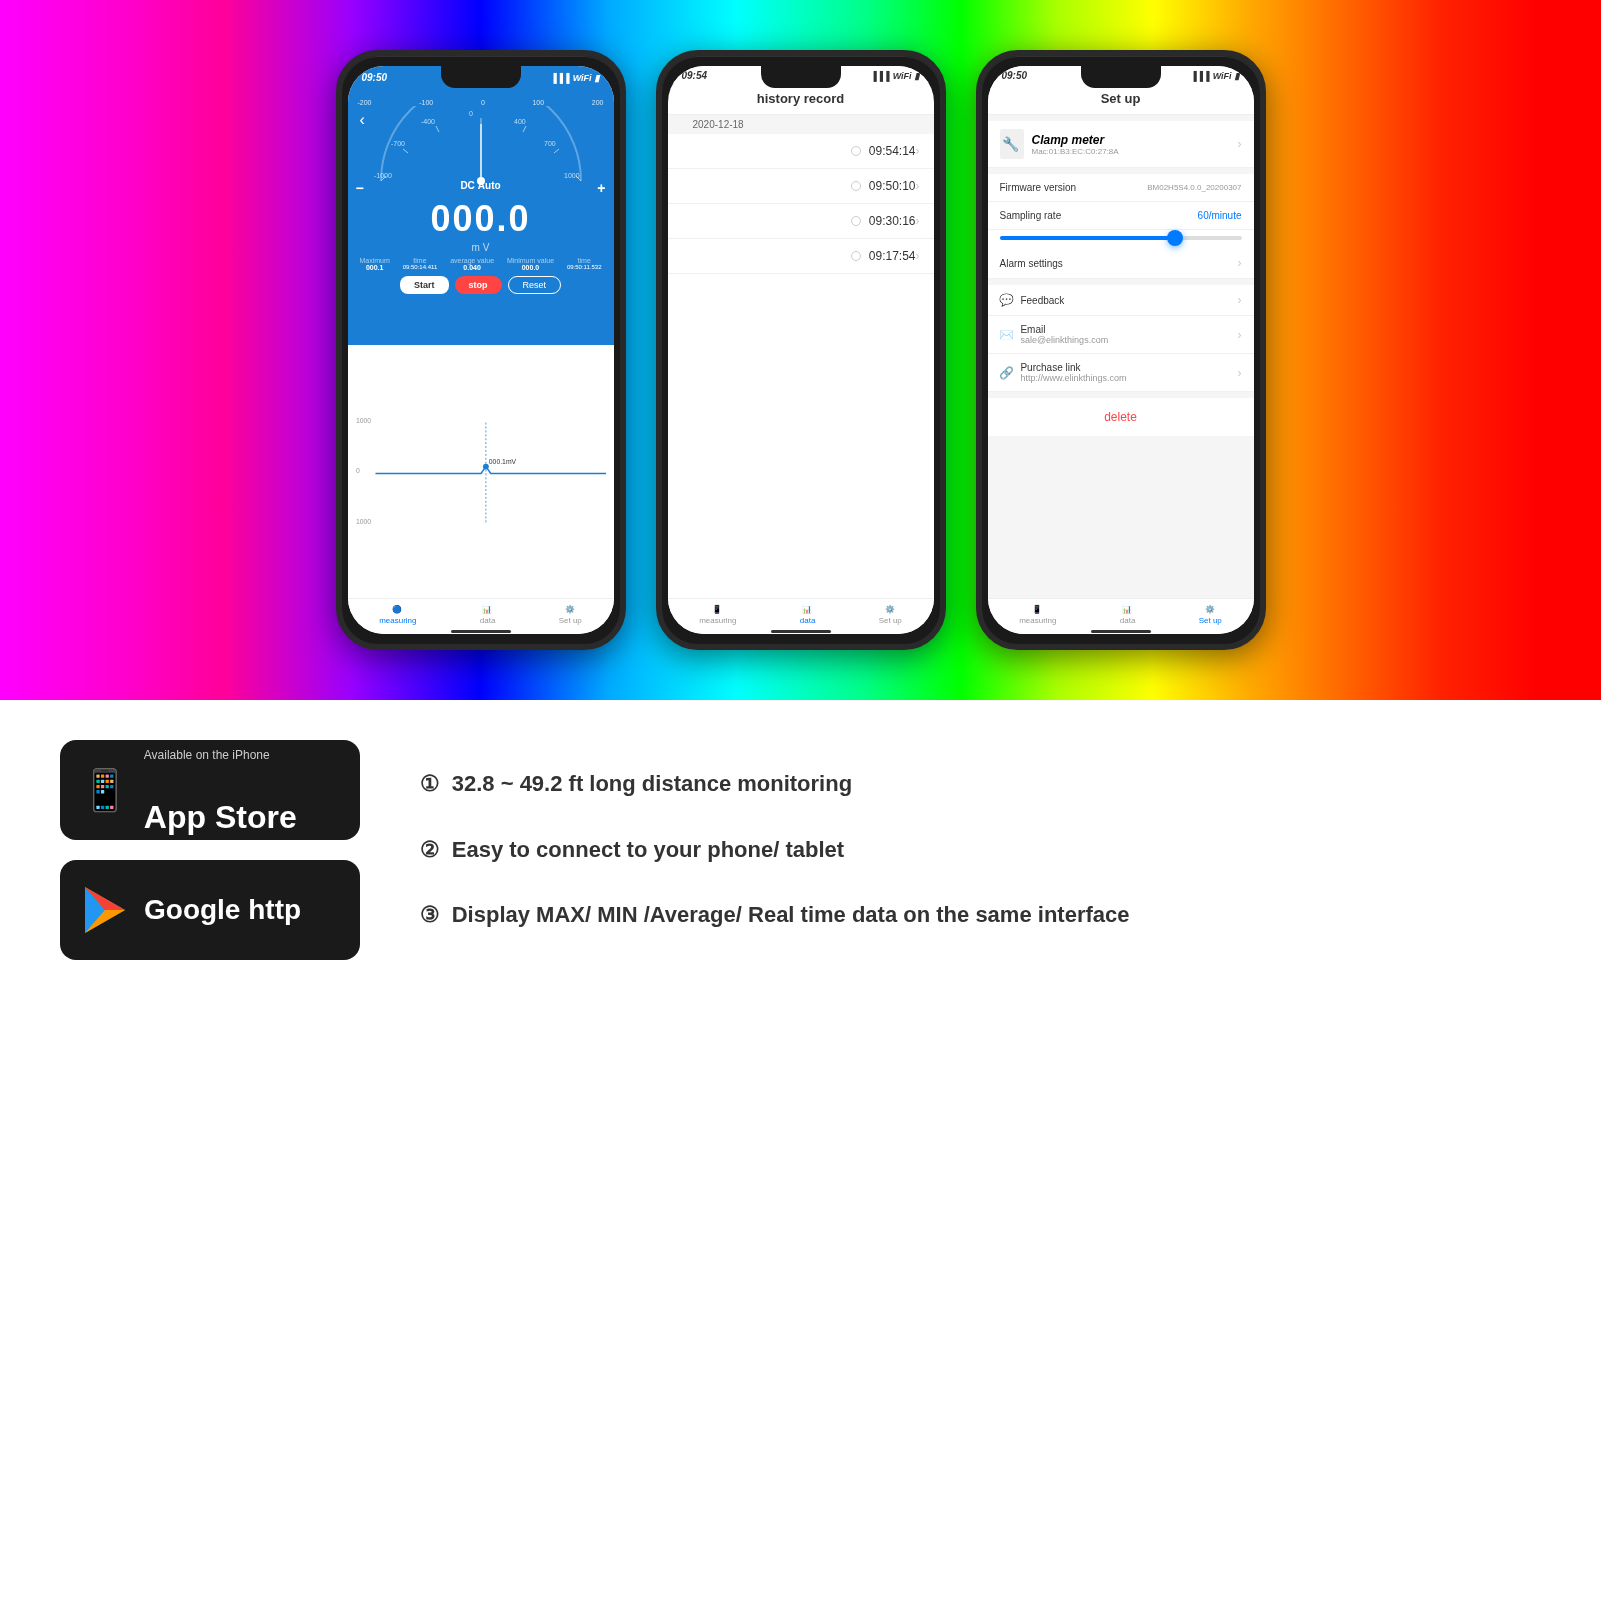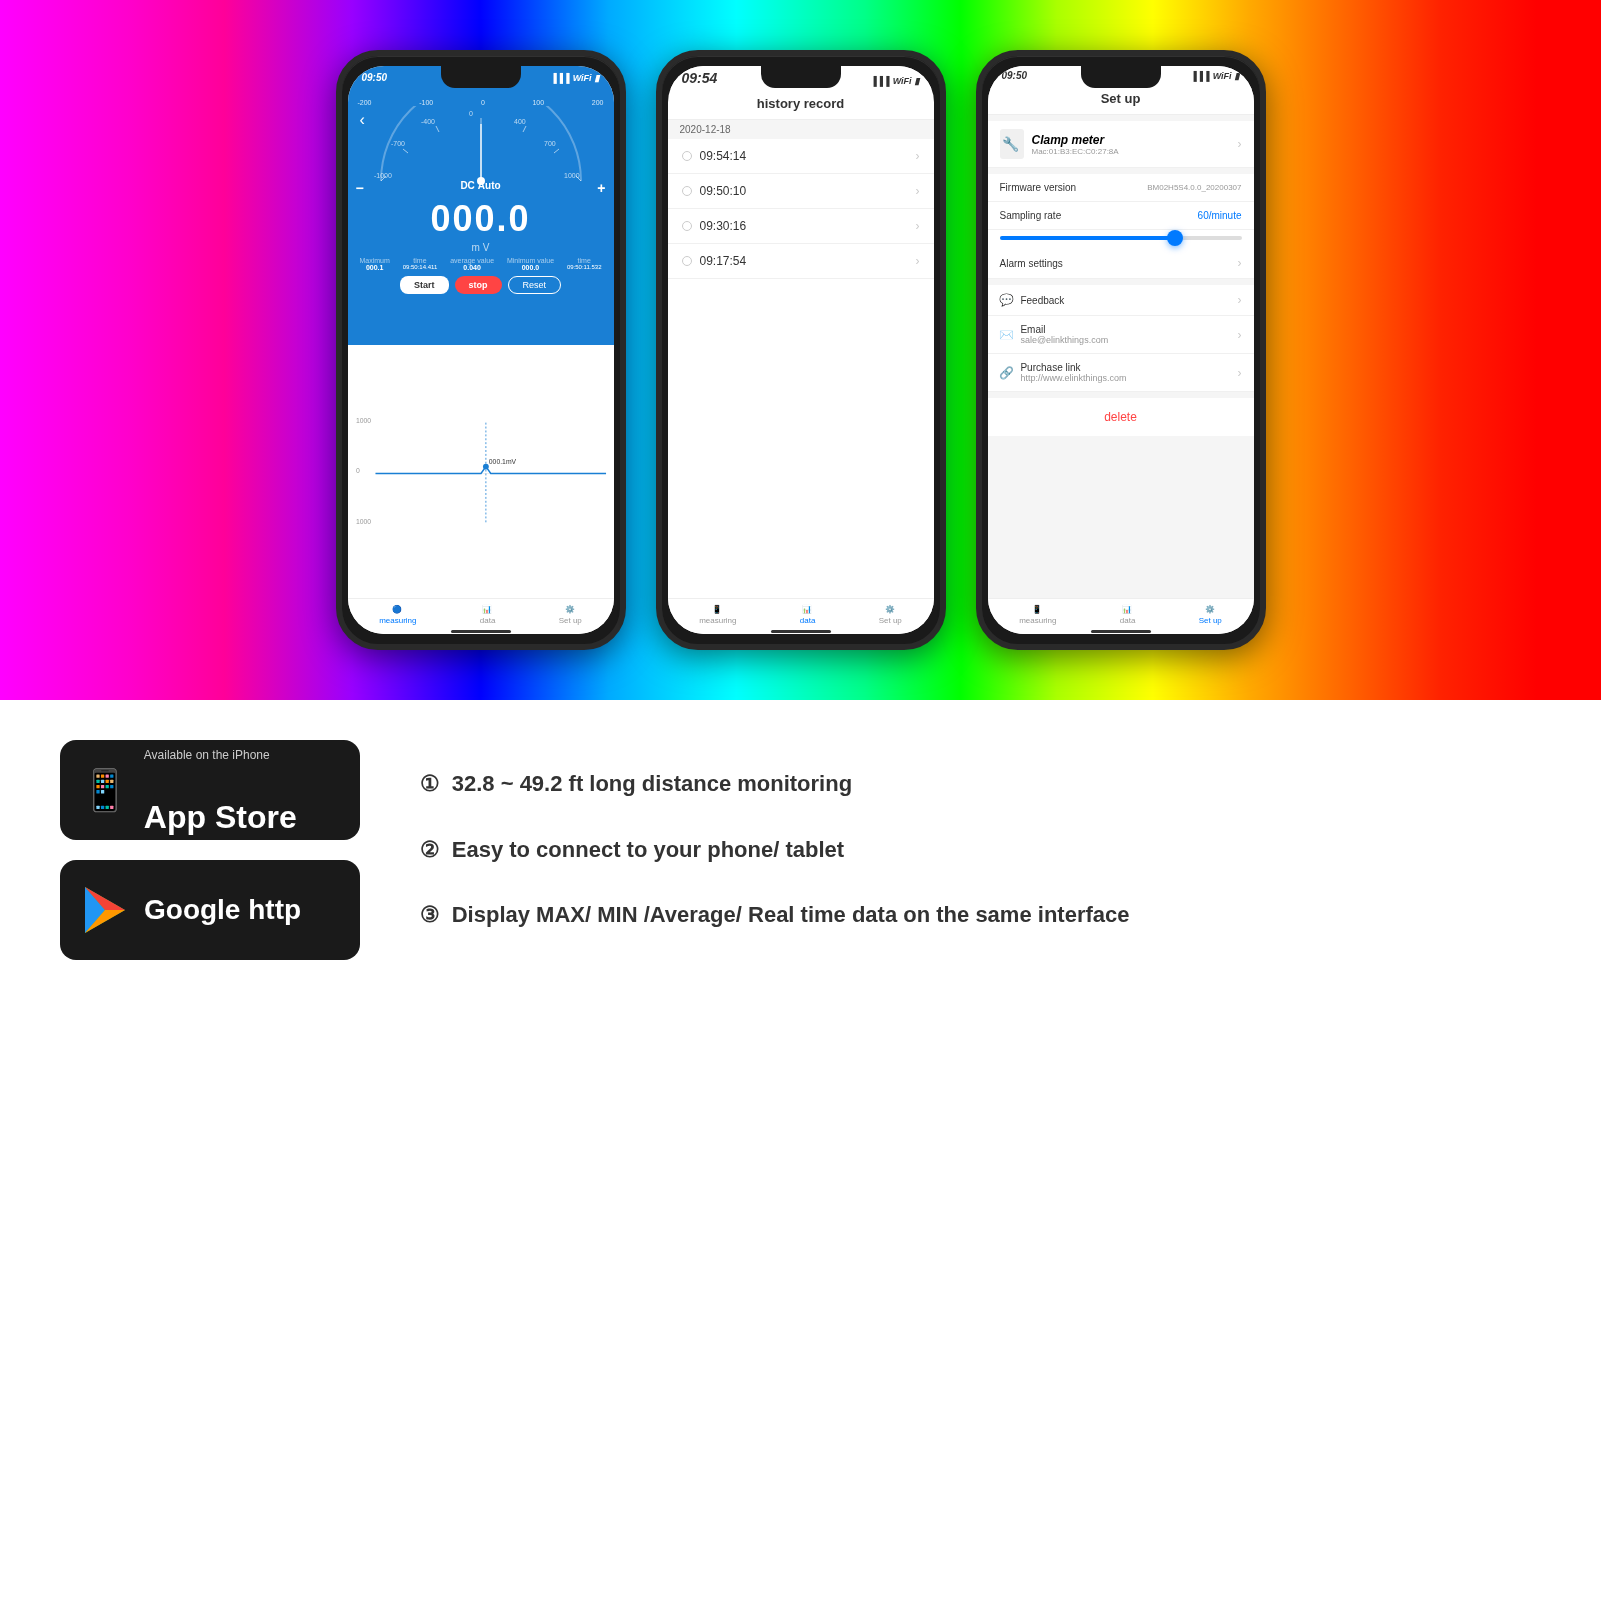--- a/index.html
+++ b/index.html
@@ -170,29 +170,29 @@
       text-align: center;
       padding: 8px;
       font-size: 13px;
       font-weight: 600;
       color: #333;
       border-bottom: 1px solid #eee;
     }
 
     .date-section {
       background: #f5f5f5;
-      padding: 4px 12px;
+      padding: 4px 25px;
       font-size: 10px;
       color: #666;
     }
 
     .history-item {
       display: flex;
       align-items: center;
-      justify-content: space-between;
+      justify-content: flex-end;
       padding: 10px 14px;
       border-bottom: 1px solid #f0f0f0;
     }
 
     .history-item-left {
       display: flex;
       align-items: center;
       gap: 8px;
     }
 
@@ -600,21 +600,21 @@
           </div>
       </div>
     </div>
   </div>
 
   <div class="phone-mockup">
     <div class="phone-screen">
       <div class="screen2">
         <div class="phone-notch"></div>
         <div class="phone-status-bar">
-          <span style="font-size:14px; font-weight:bold;">09:54</span>
+          <span style="font-size:10px; font-weight:bold;">09:54</span>
           <div class="status-icons">
             <span>▐▐▐</span>
             <span>WiFi</span>
             <span>▮</span>
           </div>
         </div>
         <div class="history-header">history record</div>
         <div class="date-section">2020-12-18</div>
 
         <div class="history-item">

